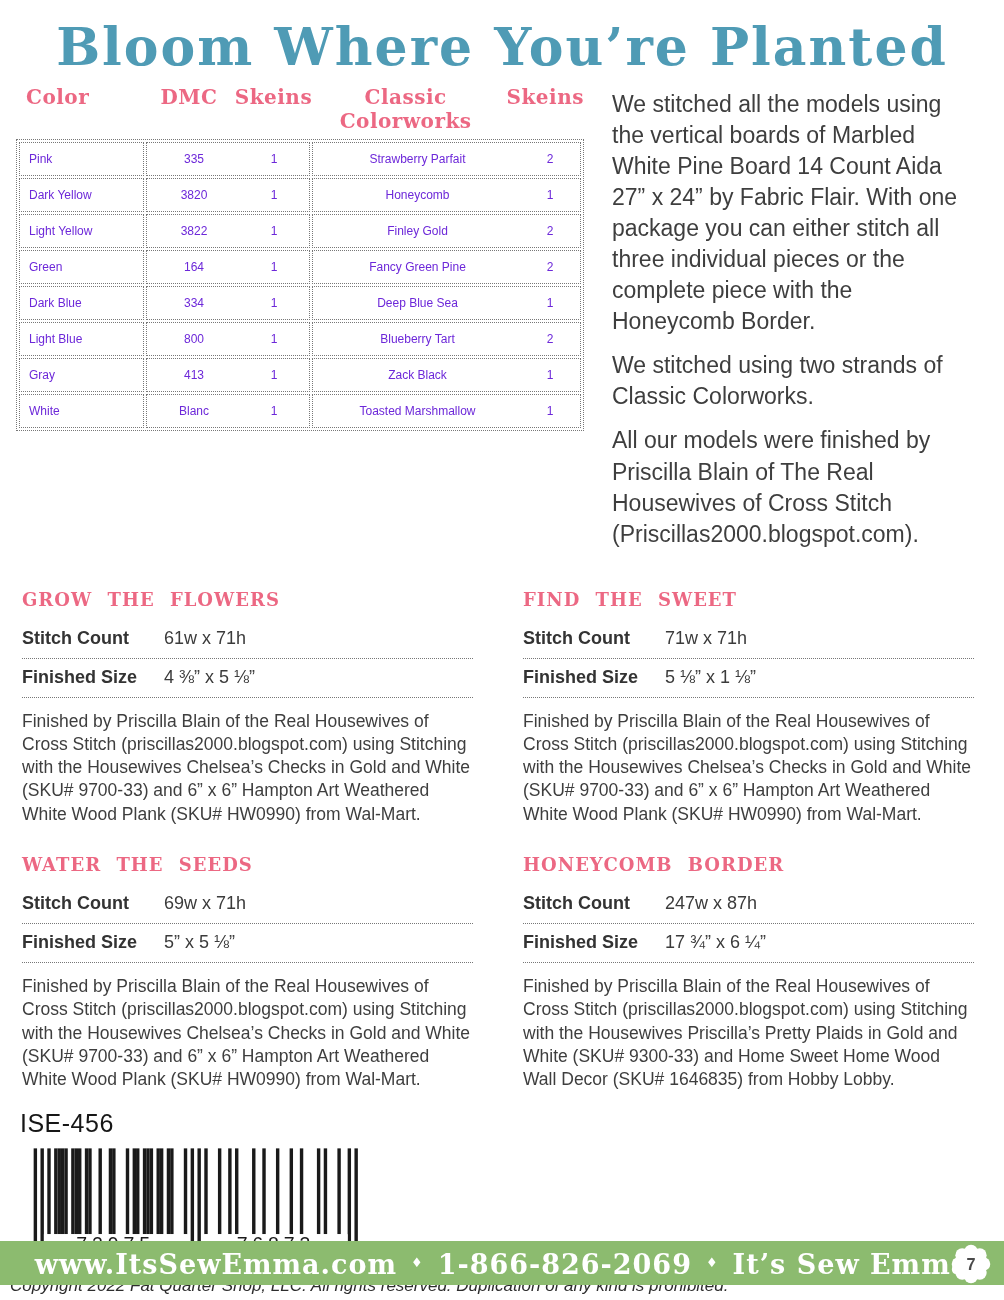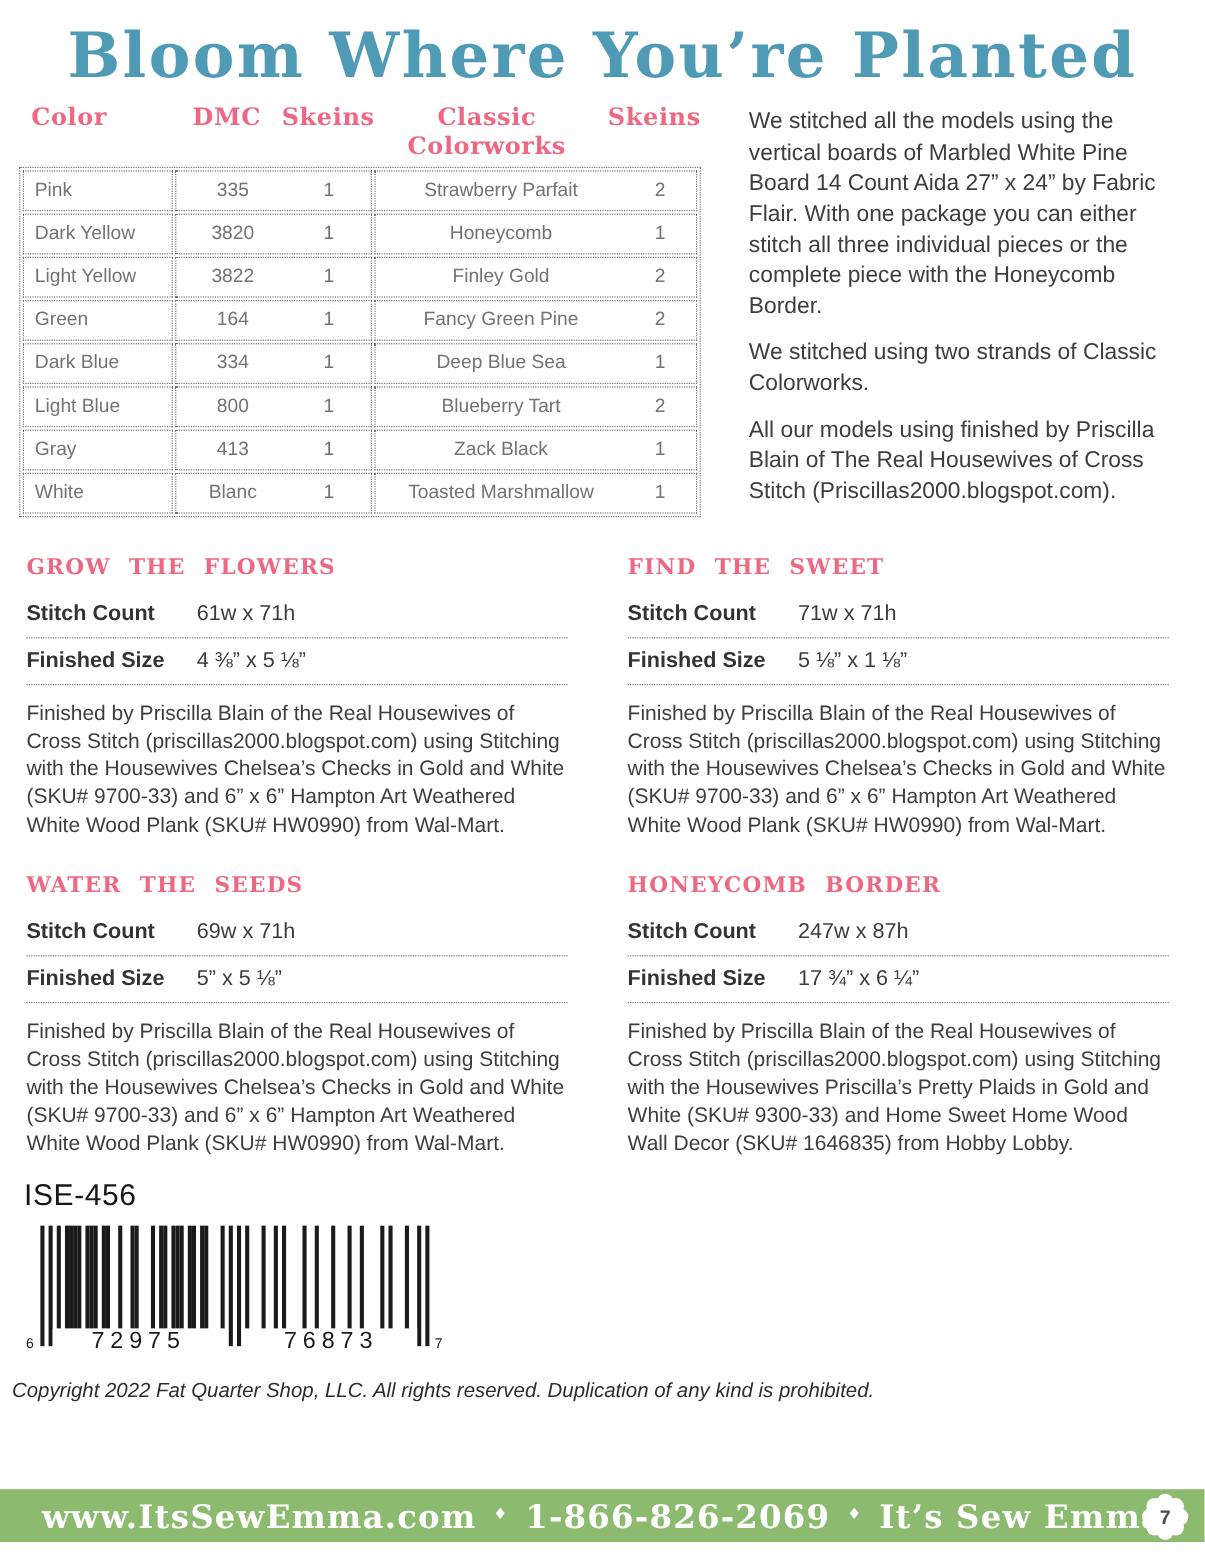--- a/index.html
+++ b/index.html
@@ -31,30 +31,30 @@
     font-size:20px; color:#ec6883; letter-spacing:0.5px;
   }
   .h-color  { width:129px; padding-left:10px; }
   .h-dmc    { width:93px;  text-align:center; }
   .h-skeins { width:70px;  text-align:center; }
   .h-cc     { width:205px; text-align:center; }
   .h-skeins2{ flex:1;      text-align:center; }
 
   .ft-body { border:1px dotted #777; padding:2px; display:flex; flex-direction:column; gap:2px; }
   .ft-row  { display:flex; gap:2px; }
-  .ft-cell { border:1px dotted #777; height:34px; display:flex; align-items:center; font-size:16px; color:#737373; }
+  .ft-cell { border:1px dotted #777; height:34px; display:flex; align-items:center; font-size:12px; color:#6d28d9; }
   .c1 { width:125px; padding-left:9px; }
   .c2 { width:164px; }
   .c2 .s1 { width:94px; text-align:center; }
   .c2 .s2 { width:66px; text-align:center; }
   .c3 { flex:1; }
   .c3 .s3 { width:205px; text-align:center; margin-left:2px; }
   .c3 .s4 { flex:1; text-align:center; }
 
-  .intro { flex:1; font-size:19px; line-height:1.35; padding-top:4px;margin-left:12px; }
+  .intro { flex:1; font-size:23px; line-height:1.35; padding-top:4px; }
   .intro p { margin:0 0 13px; }
 
   
   .sections { display:grid; grid-template-columns:1fr 1fr; column-gap:50px; row-gap:28px; padding:26px 30px 0 22px; }
   .sec-title {
     margin:0 0 10px;
     font-family:"DejaVu Serif", serif;
     font-weight:700; font-size:18px;
     color:#ec6883; letter-spacing:1px; word-spacing:8px;
   }
@@ -187,21 +187,21 @@
          <span class="s3">Toasted Marshmallow</span>
               <span class="s4">1</span>
        </div>
      </div>
         </div>
     </div>
 
     <div class="intro">
       <p>We stitched all the models using the vertical boards of Marbled White Pine Board 14 Count Aida 27” x 24” by Fabric Flair. With one package you can either stitch all three individual pieces or the complete piece with the Honeycomb Border.</p>
       <p>We stitched using two strands of Classic Colorworks.</p>
-      <p>All our models using finished by Priscilla Blain of The Real Housewives of Cross Stitch (Priscillas2000.blogspot.com).</p>
+      <p>All our models were finished by Priscilla Blain of The Real Housewives of Cross Stitch (Priscillas2000.blogspot.com).</p>
     </div>
 
   </div>
 
   <div class="sections">
 
     <div class="section">
       <h2 class="sec-title">GROW THE FLOWERS</h2>
       <div class="spec-row">
         <span class="spec-label">Stitch Count</span>

